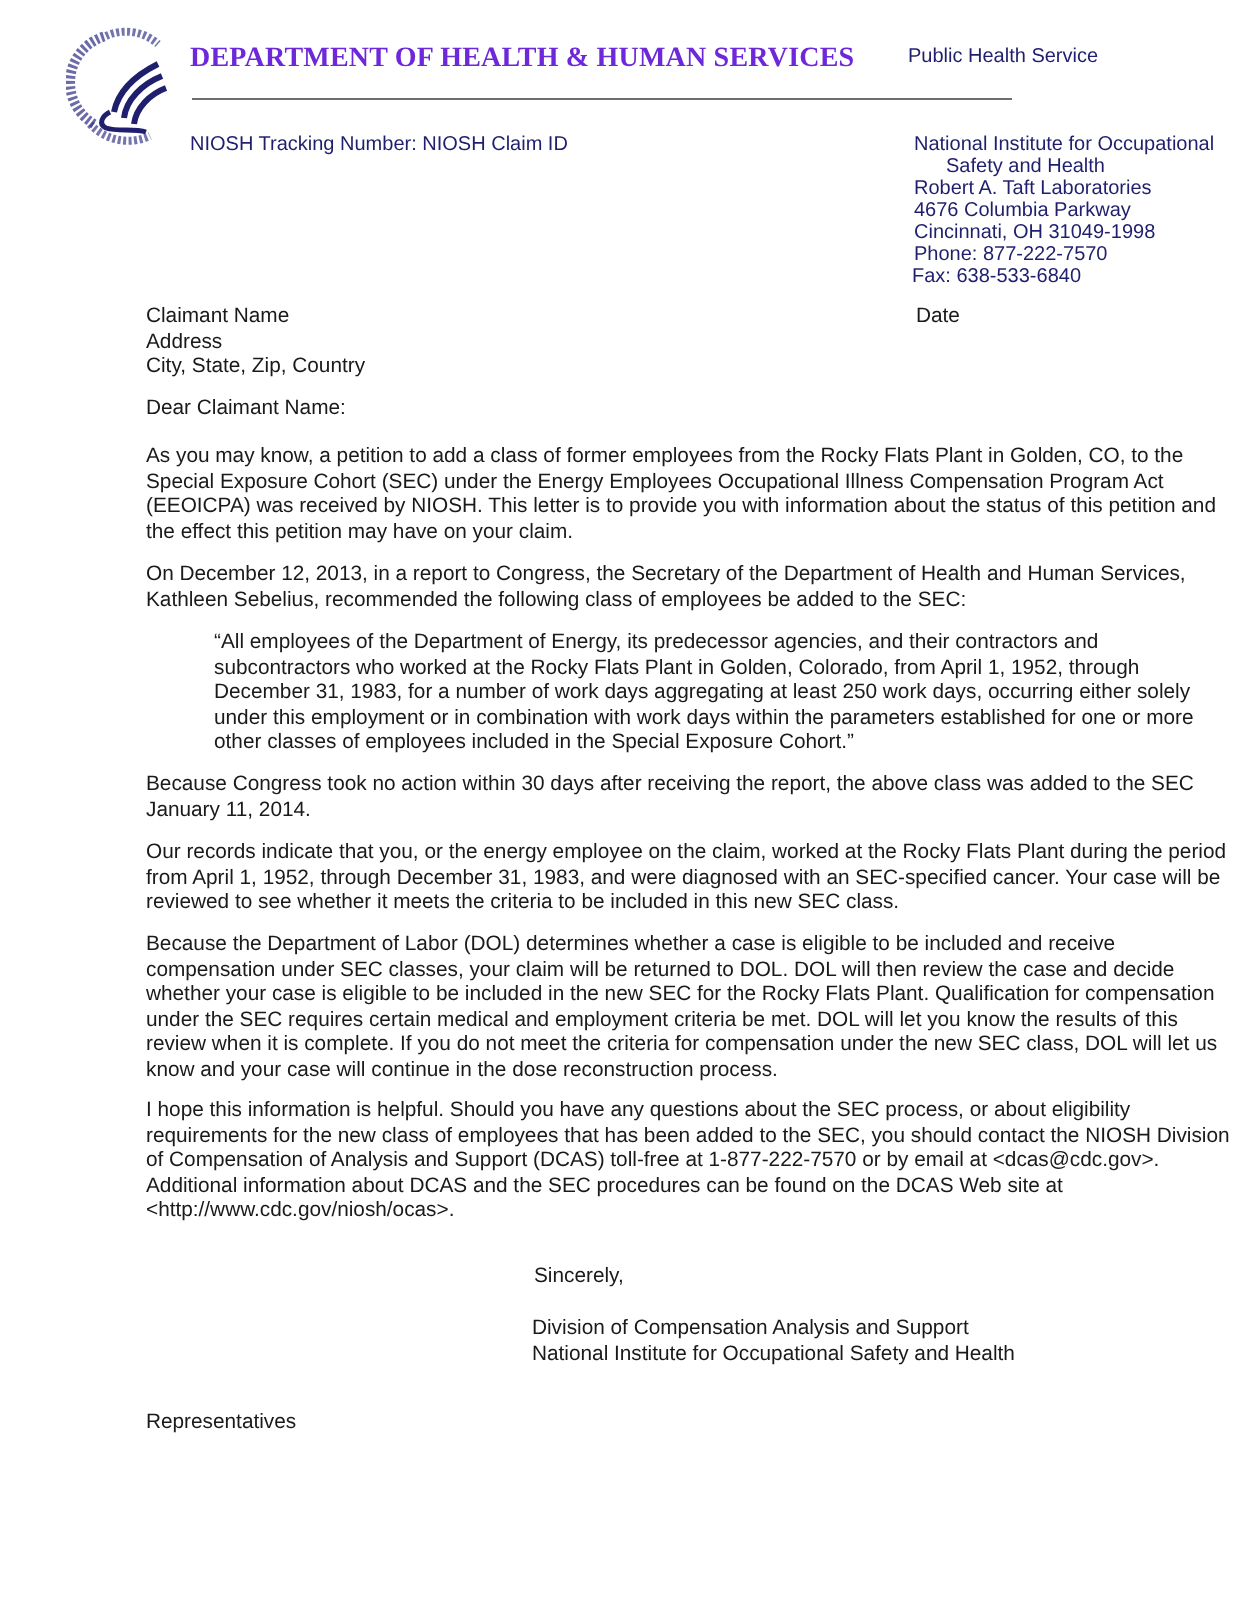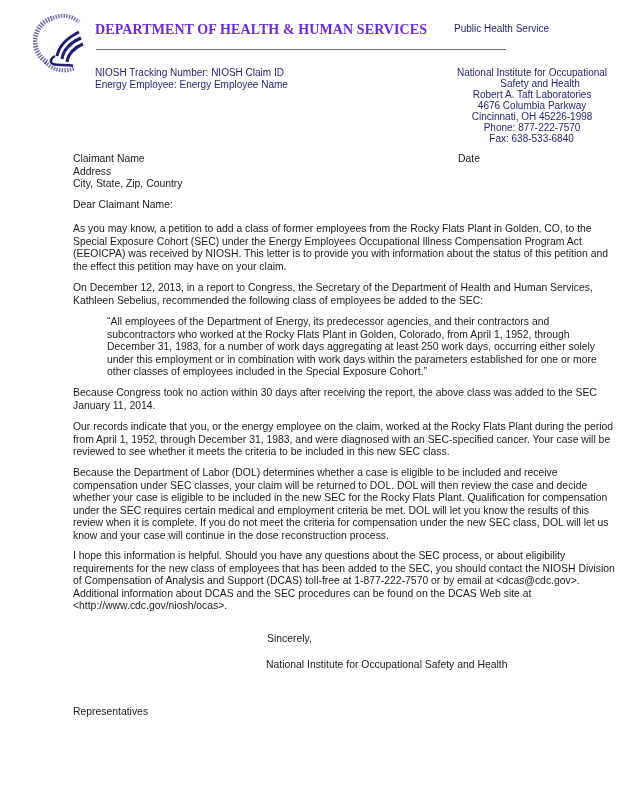--- a/index.html
+++ b/index.html
@@ -6,21 +6,21 @@
   body { width: 623px; height: 807px; position: relative; overflow: hidden;
          font-family: "Liberation Sans", sans-serif; color: #1a1a1a; }
   .abs { position: absolute; }
   #logo { left: 33px; top: 10px; width: 56px; height: 64px; }
   #dept-title { left: 95px; top: 22px; font-family: Liberation Serif, serif; font-weight: bold;
                 font-size: 14px; color: #6d28d9; letter-spacing: 0.1px; white-space: nowrap; }
   #phs { left: 454px; top: 23px; font-size: 10px; color: #1f1f6e; white-space: nowrap; }
   #rule { left: 96px; top: 49px; width: 410px; height: 0; border-top: 1.5px solid #6e6e6e; }
   #tracking { left: 95px; top: 67px; font-size: 10px; font-weight: normal; color: #1f1f6e; line-height: 12px; white-space: nowrap; }
   #addr-block { left: 457px; top: 67px; font-size: 10px; color: #1f1f6e; line-height: 11px; white-space: nowrap; }
-  #addr-block div { height: 11px; text-align: center; }
+  #addr-block div { height: 11px; }
   .indent { padding-left: 16px; }
   .fax { margin-left: -1px; }
   .body-text { font-size: 10.4px; line-height: 12.6px; color: #1a1a1a; }
   #recipient { left: 73px; top: 153px; }
   #date { left: 458px; top: 153px; }
   #salutation { left: 73px; top: 199px; }
   .para { left: 73px; width: 545px; }
   .quote { left: 107px; width: 508px; }
   #p1 { top: 223px; }
   #p2 { top: 282px; }
@@ -47,29 +47,28 @@
     <path d="M50 34 C42 37 35 44 34 52" fill="none" stroke="#1f1f6e" stroke-width="3"></path>
     <path d="M22 46 C18 48 16 52 20 54 C26 56 34 54 40 56" fill="none" stroke="#1f1f6e" stroke-width="2.5"></path>
   </svg>
 </div>
 <div id="dept-title" class="abs">DEPARTMENT OF HEALTH &amp; HUMAN SERVICES</div>
 <div id="phs" class="abs">Public Health Service</div>
 <div id="rule" class="abs"></div>
 
 <div id="tracking" class="abs">
   <div>NIOSH Tracking Number: NIOSH Claim ID</div>
-  <div>Energy Employee: Energy Employee Name</div>
 </div>
 
 <div id="addr-block" class="abs">
   <div>National Institute for Occupational</div>
   <div class="indent">Safety and Health</div>
   <div>Robert A. Taft Laboratories</div>
   <div>4676 Columbia Parkway</div>
-  <div>Cincinnati, OH 45226-1998</div>
+  <div>Cincinnati, OH 31049-1998</div>
   <div>Phone: 877-222-7570</div>
   <div class="fax">Fax: 638-533-6840</div>
 </div>
 
 <div id="recipient" class="abs body-text">
   <div>Claimant Name</div>
   <div>Address</div>
   <div>City, State, Zip, Country</div>
 </div>
 <div id="date" class="abs body-text">Date</div>
@@ -79,15 +78,16 @@
 <p id="p1" class="abs body-text para">As you may know, a petition to add a class of former employees from the Rocky Flats Plant in Golden, CO, to the Special Exposure Cohort (SEC) under the Energy Employees Occupational Illness Compensation Program Act (EEOICPA) was received by NIOSH. This letter is to provide you with information about the status of this petition and the effect this petition may have on your claim.</p>
 <p id="p2" class="abs body-text para">On December 12, 2013, in a report to Congress, the Secretary of the Department of Health and Human Services, Kathleen Sebelius, recommended the following class of employees be added to the SEC:</p>
 <p id="q1" class="abs body-text quote">“All employees of the Department of Energy, its predecessor agencies, and their contractors and subcontractors who worked at the Rocky Flats Plant in Golden, Colorado, from April 1, 1952, through December 31, 1983, for a number of work days aggregating at least 250 work days, occurring either solely under this employment or in combination with work days within the parameters established for one or more other classes of employees included in the Special Exposure Cohort.”</p>
 <p id="p3" class="abs body-text para">Because Congress took no action within 30 days after receiving the report, the above class was added to the SEC January 11, 2014.</p>
 <p id="p4" class="abs body-text para">Our records indicate that you, or the energy employee on the claim, worked at the Rocky Flats Plant during the period from April 1, 1952, through December 31, 1983, and were diagnosed with an SEC-specified cancer. Your case will be reviewed to see whether it meets the criteria to be included in this new SEC class.</p>
 <p id="p5" class="abs body-text para">Because the Department of Labor (DOL) determines whether a case is eligible to be included and receive compensation under SEC classes, your claim will be returned to DOL. DOL will then review the case and decide whether your case is eligible to be included in the new SEC for the Rocky Flats Plant.  Qualification for compensation under the SEC requires certain medical and employment criteria be met. DOL will let you know the results of this review when it is complete. If you do not meet the criteria for compensation under the new SEC class, DOL will let us know and your case will continue in the dose reconstruction process.</p>
 <p id="p6" class="abs body-text para">I hope this information is helpful. Should you have any questions about the SEC process, or about eligibility requirements for the new class of employees that has been added to the SEC, you should contact the NIOSH Division of Compensation of Analysis and Support (DCAS) toll-free at 1-877-222-7570 or by email at &lt;dcas@cdc.gov&gt;. Additional information about DCAS and the SEC procedures can be found on the DCAS Web site at &lt;http://www.cdc.gov/niosh/ocas&gt;.</p>
 
 <div id="closing" class="abs body-text">Sincerely,</div>
 <div id="signature" class="abs body-text">
+  <div>Division of Compensation Analysis and Support</div>
   <div>National Institute for Occupational Safety and Health</div>
 </div>
 <div id="reps" class="abs body-text">Representatives</div>
 
 </body></html>

